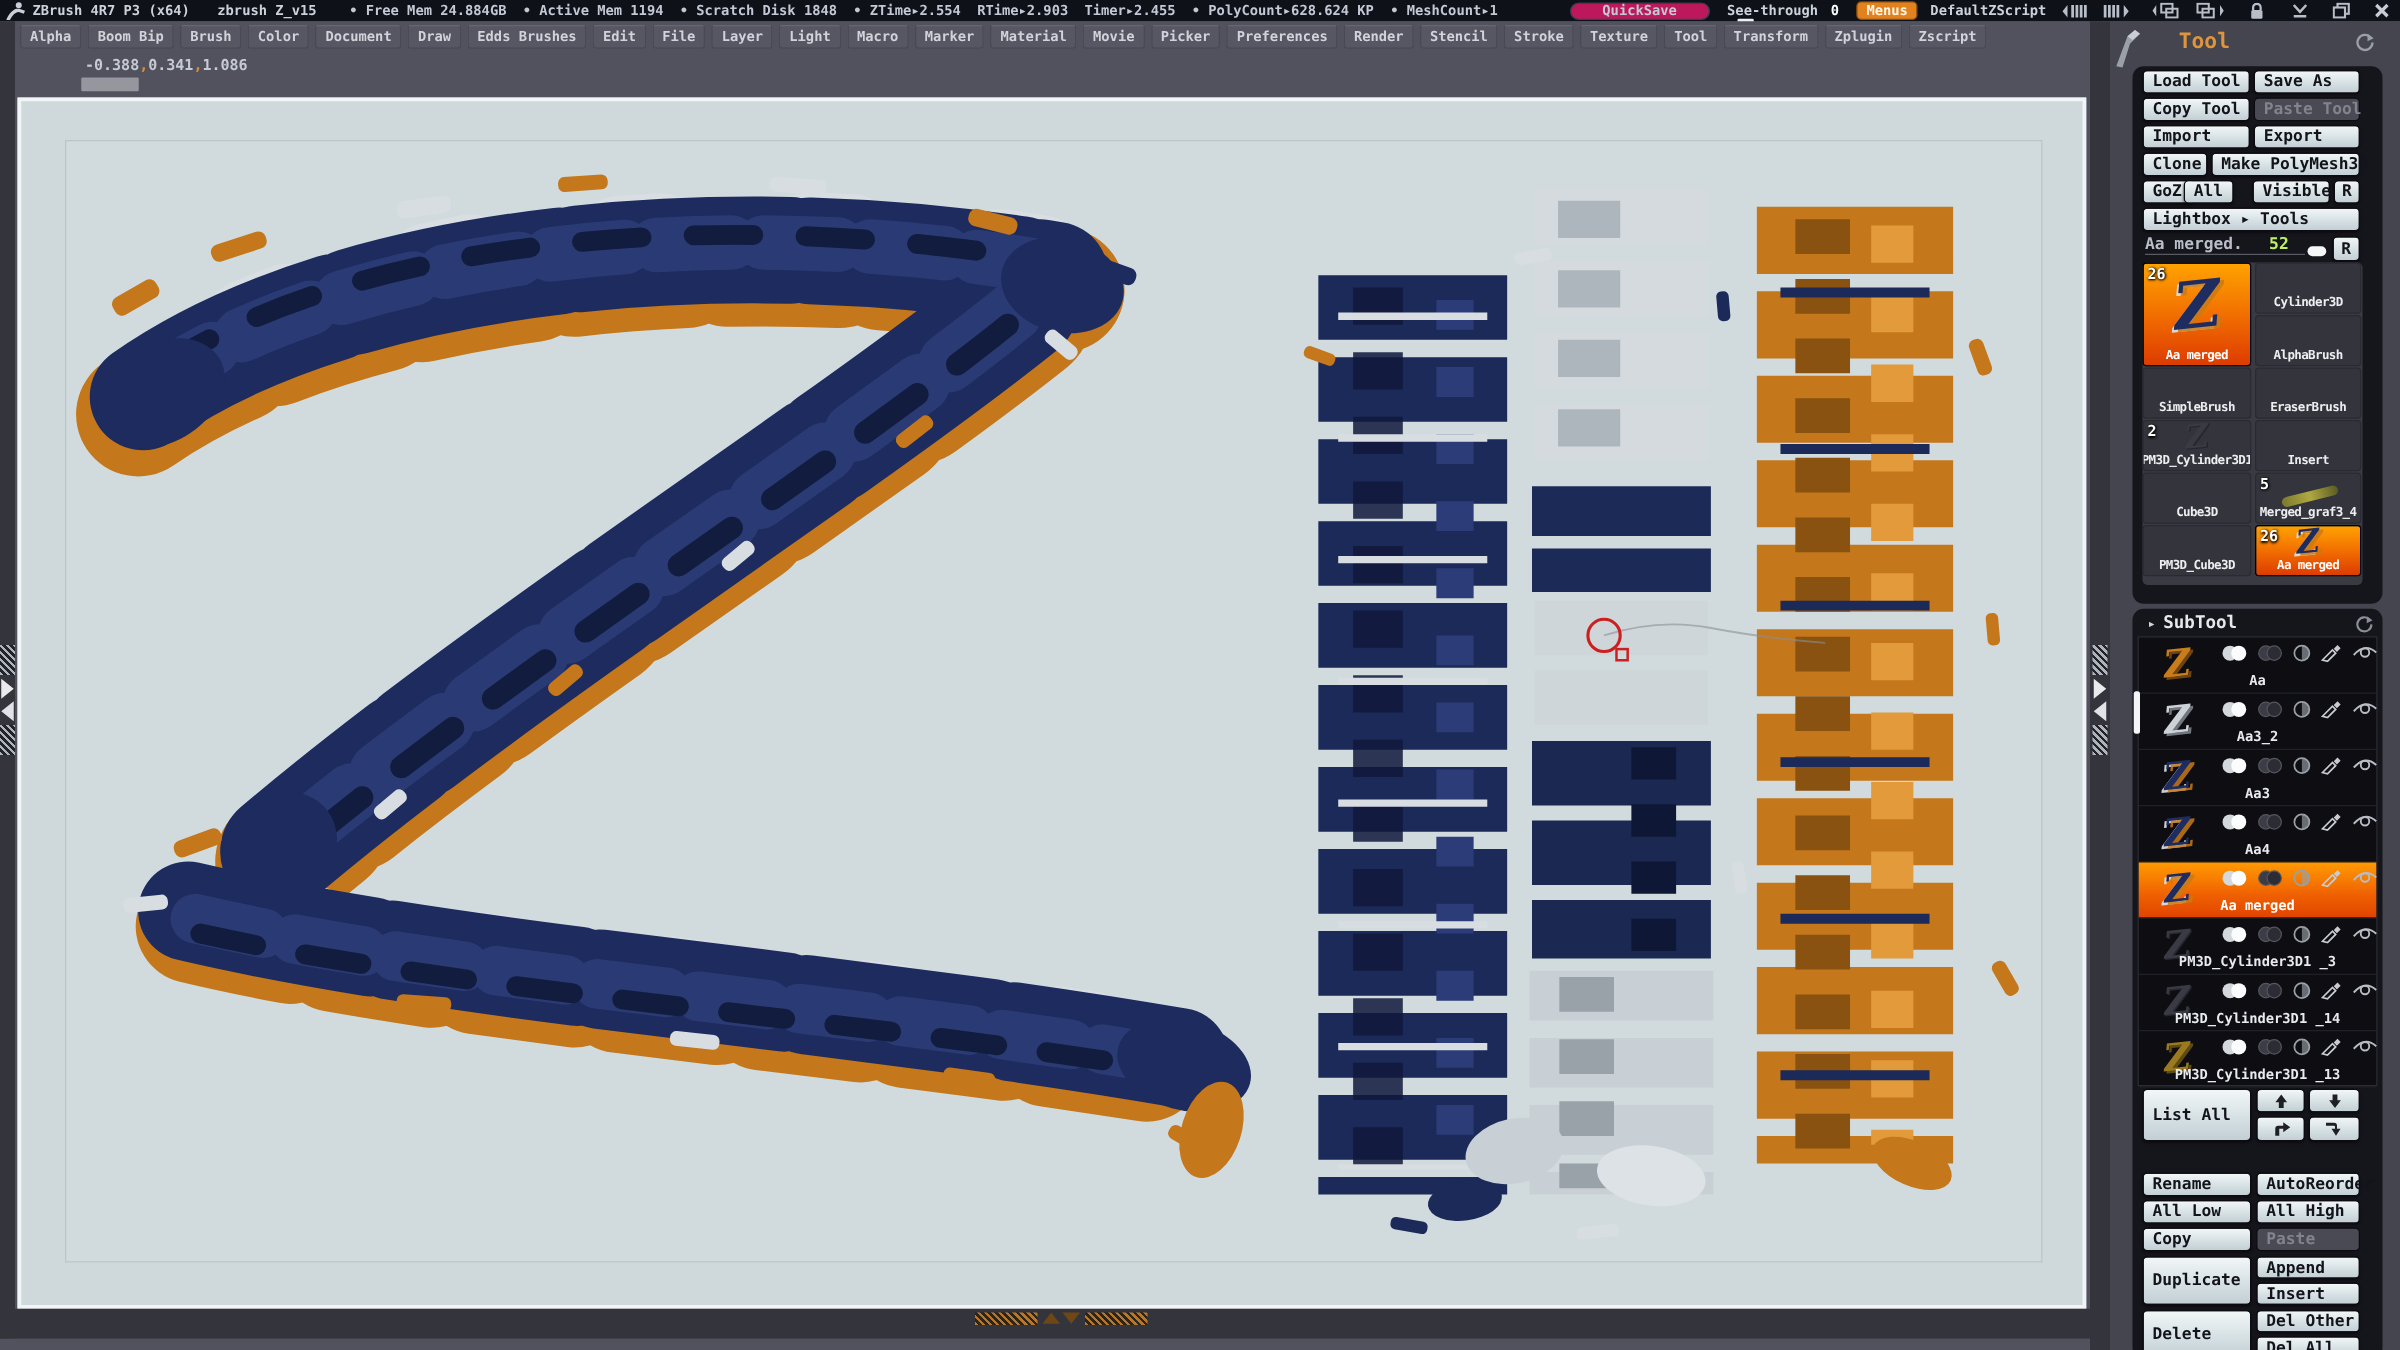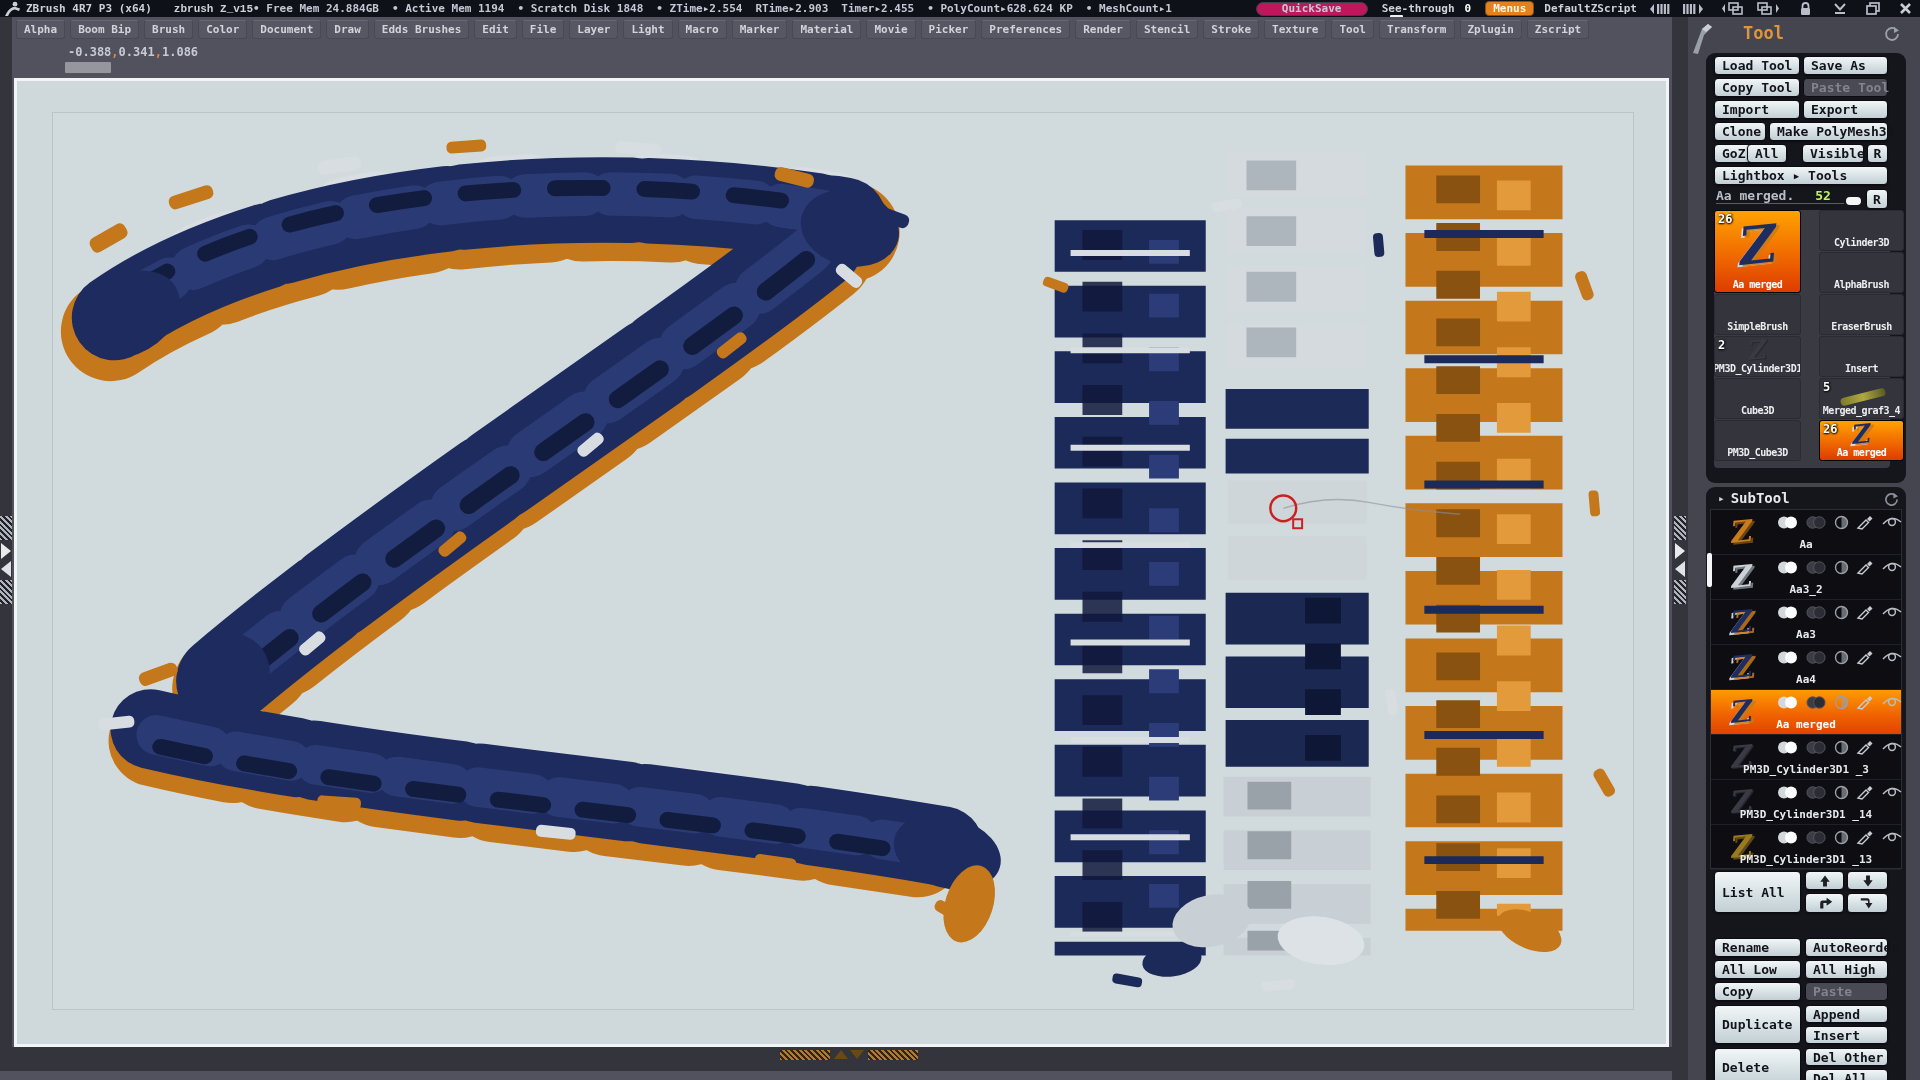--- a/index.html
+++ b/index.html
@@ -5,21 +5,21 @@
   html,body{margin:0;padding:0;background:#000;}
   *{box-sizing:border-box;}
   .screen{position:relative;width:1920px;height:1080px;overflow:hidden;
     font-family:"DejaVu Sans Mono",monospace;background:#52525e;}
 
   
   .titlebar{position:absolute;left:0;top:0;width:1920px;height:17px;background:#0e1118;
     display:flex;align-items:center;color:#ccd2dc;font-size:11px;font-weight:bold;gap:0;}
   .titlebar .logo{width:18px;height:16px;margin:0 4px;}
   .t-app{margin-right:22px;white-space:nowrap;}
-  .t-doc{white-space:nowrap;font-family:Liberation Mono, monospace;}
+  .t-doc{margin-right:26px;white-space:nowrap;}
   .t-stats{display:flex;gap:13px;white-space:nowrap;color:#c3c9d4;}
   .t-spacer{flex:1;}
   .qs-btn{height:14px;min-width:112px;border:1px solid #39404e;border-radius:7px;background:#be185d;
     color:#c3c9d4;font:bold 11px "DejaVu Sans Mono",monospace;display:flex;align-items:center;justify-content:center;margin-right:14px;}
   .seethrough{position:relative;display:flex;align-items:center;gap:10px;margin-right:14px;}
   .st-slider{position:absolute;left:8px;bottom:-3px;width:13px;height:3px;background:#eef1f4;border-radius:1px;}
   .st-value{color:#fff;}
   .menus-btn{height:15px;padding:0 7px;background:#e2821e;border:1px solid #8a4e0e;border-radius:4px;
     color:#fff6e6;font:bold 11px "DejaVu Sans Mono",monospace;display:flex;align-items:center;margin-right:10px;}
   .dzs{margin-right:12px;white-space:nowrap;}
@@ -71,21 +71,21 @@
   .btn.disabled{background:#4a4a54;color:#83838d;box-shadow:none;}
   .btn.tall{font-size:13px;}
 
   .cur-label{position:absolute;left:10px;top:135px;font:bold 13px "DejaVu Sans Mono",monospace;color:#b9bec8;}
   .cur-label b{color:#bef264;margin-left:21px;}
   .cur-line{position:absolute;left:10px;top:150px;width:128px;height:1px;background:#5a5a64;}
   .cur-pill{position:absolute;left:140px;top:144px;width:15px;height:8px;background:#f4f6f8;border-radius:4px;}
 
   
   .inventory{position:absolute;left:8px;top:157px;width:176px;height:258px;
-    display:grid;grid-template-columns:87px 85px;grid-auto-rows:41px;gap:1px 18px;background:#3a3a43;border-radius:4px;}
+    display:grid;grid-template-columns:87px 85px;grid-auto-rows:41px;gap:1px 3px;background:#3a3a43;border-radius:4px;}
   .tile{position:relative;display:flex;flex-direction:column;align-items:center;justify-content:flex-end;
     border:1px solid #2a2a33;border-radius:3px;background:#34343d;overflow:hidden;}
   .tile.large{grid-row:span 2;}
   .tile.selected{background:linear-gradient(180deg,#ffa200 0%,#f06a00 55%,#dd3c00 100%);border-color:#000;}
   .tile-badge{position:absolute;left:3px;top:1px;font:bold 12px "DejaVu Sans Mono",monospace;color:#fff;
     text-shadow:0 1px 2px #000,1px 0 2px #000;}
   .tile-label{font:bold 10px "DejaVu Sans Mono",monospace;color:#eceef0;margin-bottom:2px;letter-spacing:-.5px;white-space:nowrap;}
   .tile.selected .tile-label{color:#fff;}
   .tile-icon{flex:1;display:flex;align-items:center;justify-content:center;width:100%;}
   .glyph{font-family:"DejaVu Serif",serif;font-style:italic;font-weight:bold;display:block;transform:rotate(-6deg);}

